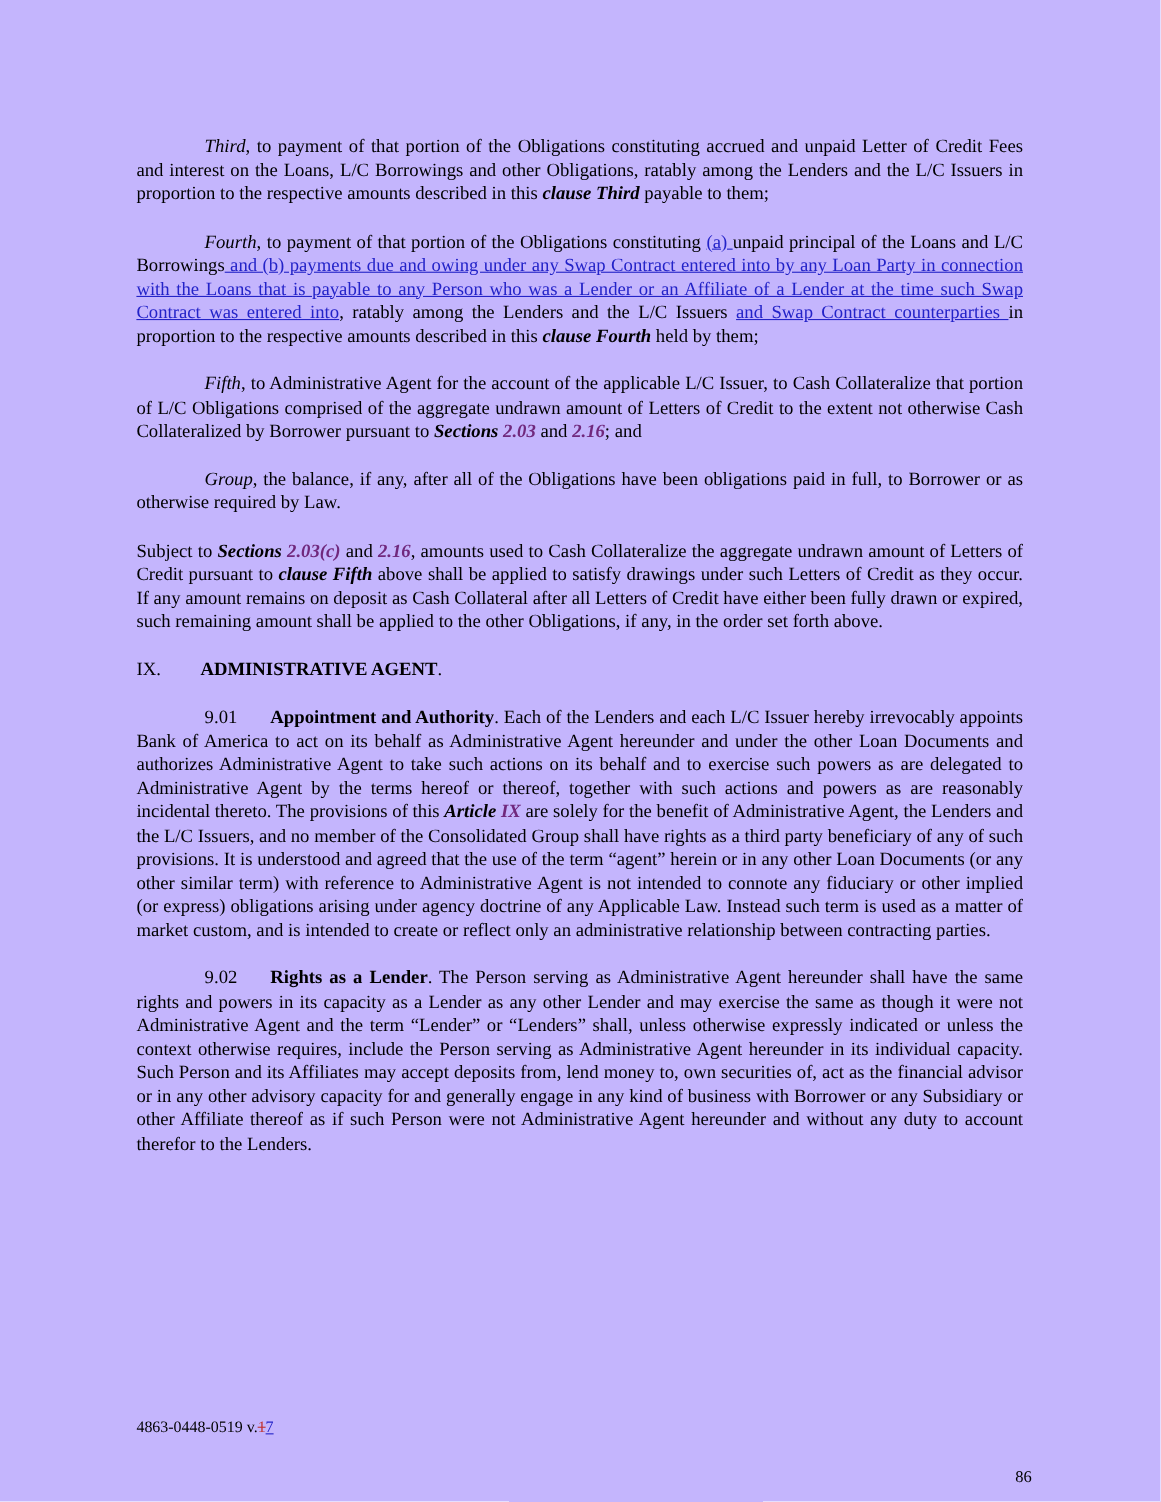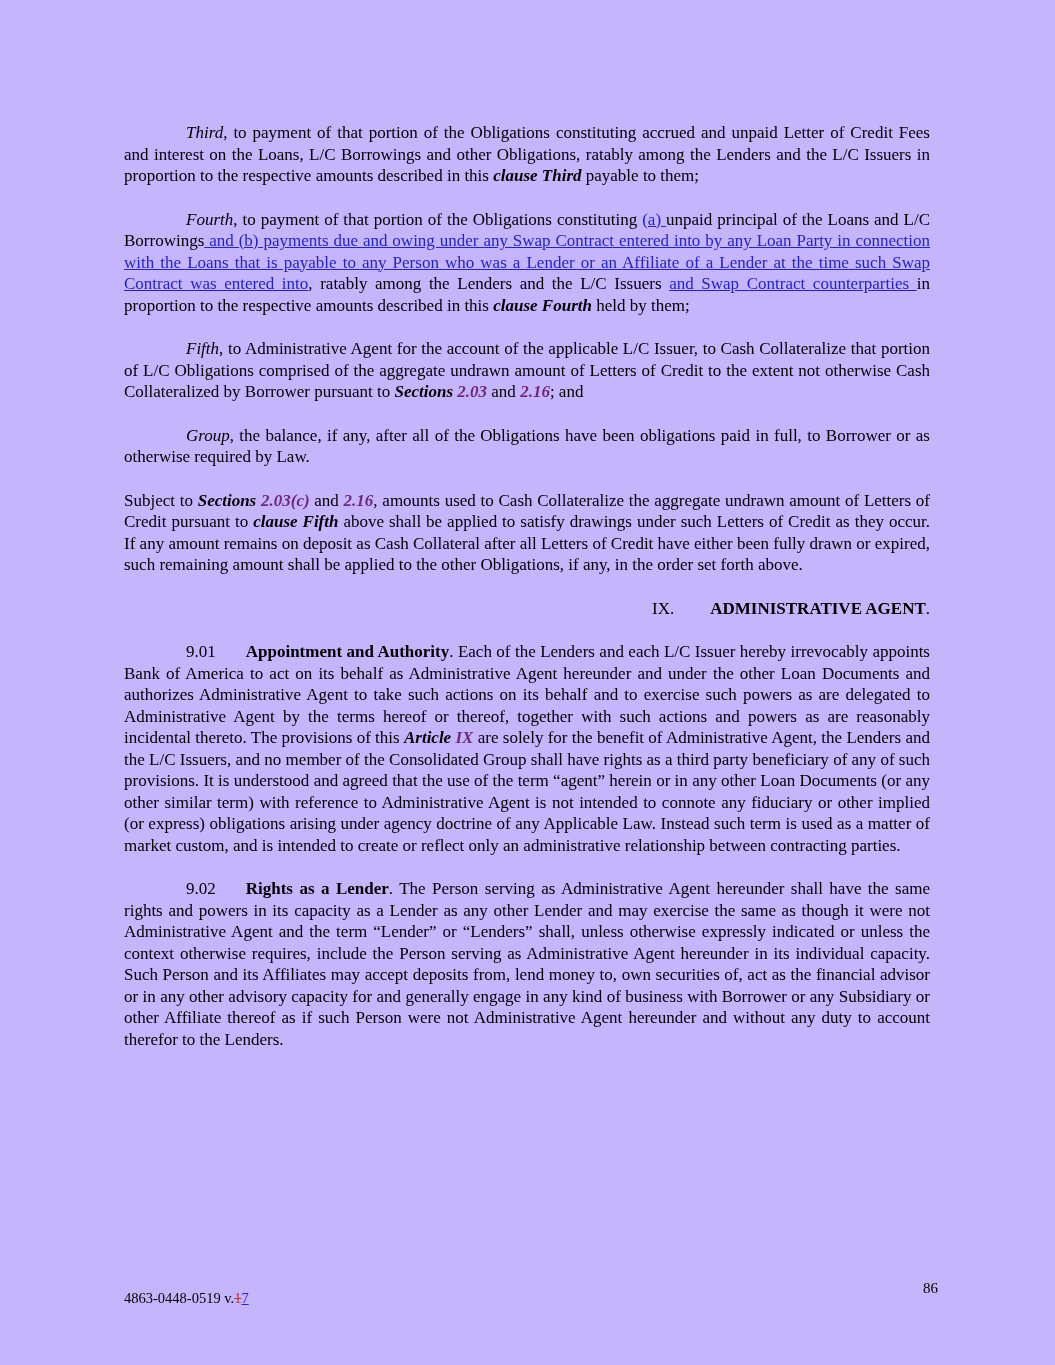--- a/index.html
+++ b/index.html
@@ -16,35 +16,35 @@
     left:124px;top:122px;width:806px;
   }
   .para{
     font-size:17px;
     line-height:21.5px;
     text-align:justify;
     text-indent:62px;
     margin:0 0 22px 0;
   }
   .para.noindent{text-indent:0;}
-  .para.heading{text-align:right;}
+  .para.heading{text-align:left;}
   .i{font-style:italic;}
   .b{font-weight:bold;}
   .bi{font-weight:bold;font-style:italic;}
   .ref{font-weight:bold;font-style:italic;color:#70287d;}
   .ins{color:#2323c8;text-decoration:underline;}
   .del{color:#c03333;text-decoration:line-through;}
   .tab{display:inline-block;width:30px;}
   .htab{display:inline-block;width:36px;}
   .footer-left{
     position:absolute;left:124px;top:1289px;
     font-size:14.5px;line-height:18px;
   }
   .footer-right{
-    position:absolute;right:117px;top:1279px;
+    position:absolute;right:117px;top:1334px;
     font-size:15px;line-height:18px;
   }
 </style>
 </head>
 <body>
 
 <div class="page">
   <div class="content">
     <p class="para"><span class="i">Third</span><span>, to payment of that portion of the Obligations constituting accrued and unpaid Letter of Credit Fees and interest on the Loans, L/C Borrowings and other Obligations, ratably among the Lenders and the L/C Issuers in proportion to the respective amounts described in this </span><span class="bi">clause Third</span><span> payable to them;</span></p>
     <p class="para"><span class="i">Fourth</span><span>, to payment of that portion of the Obligations constituting </span><span class="ins">(a) </span><span>unpaid principal of the Loans and L/C Borrowings</span><span class="ins"> and (b) payments due and owing under any Swap Contract entered into by any Loan Party in connection with the Loans that is payable to any Person who was a Lender or an Affiliate of a Lender at the time such Swap Contract was entered into</span><span>, ratably among the Lenders and the L/C Issuers </span><span class="ins">and Swap Contract counterparties </span><span>in proportion to the respective amounts described in this </span><span class="bi">clause Fourth</span><span> held by them;</span></p>

